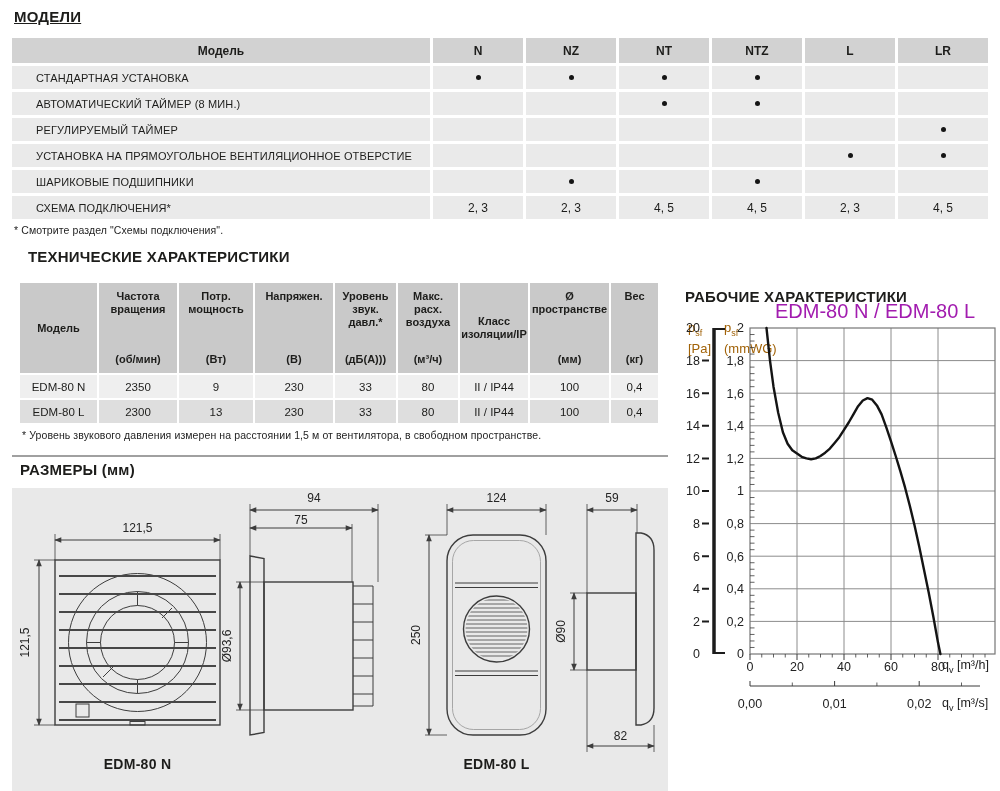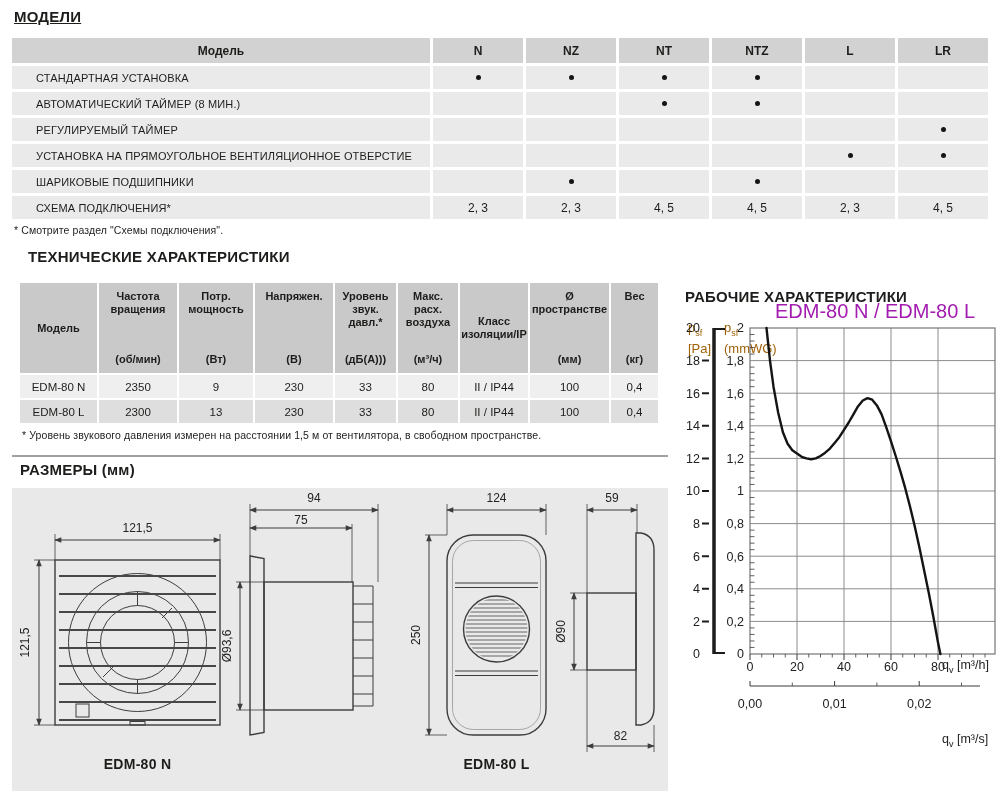--- a/index.html
+++ b/index.html
@@ -51,21 +51,21 @@
   #pa-head { left:8px; top:32px; } #mmwg-head { left:44px; top:32px; }
   #chart-svg { position:absolute; left:0; top:62px; }
   #chart-svg text { font-size:12.5px; fill:#222; font-family:"Liberation Sans",sans-serif; }
   .grid { stroke:#8c8c8c; stroke-width:1; }
   .pborder { stroke:#767676; stroke-width:1.2; fill:none; }
   .tick { stroke:#3a3a3a; stroke-width:1; }
   .minor { stroke:#3a3a3a; stroke-width:.8; }
   .axis-bar { stroke:#1c1c1c; }
   .curve { stroke:#141414; stroke-width:2.4; fill:none; stroke-linejoin:round; stroke-linecap:round; }
   .xlab { position:absolute; font-size:12.5px; color:#222; white-space:nowrap; }
-  #xlab1 { left:262px; top:410px; } #xlab2 { left:262px; top:448px;margin-top:36px; }
+  #xlab1 { left:262px; top:410px; } #xlab2 { left:262px; top:448px; }
 </style>
 </head>
 <body>
 
 <div id="page">
 
   <div class="sec-title" style="left:14px; top:8px;text-decoration:underline;">МОДЕЛИ</div>
   <div id="models-grid">
       <div class="mh">Модель</div>
       <div class="mh">N</div>

